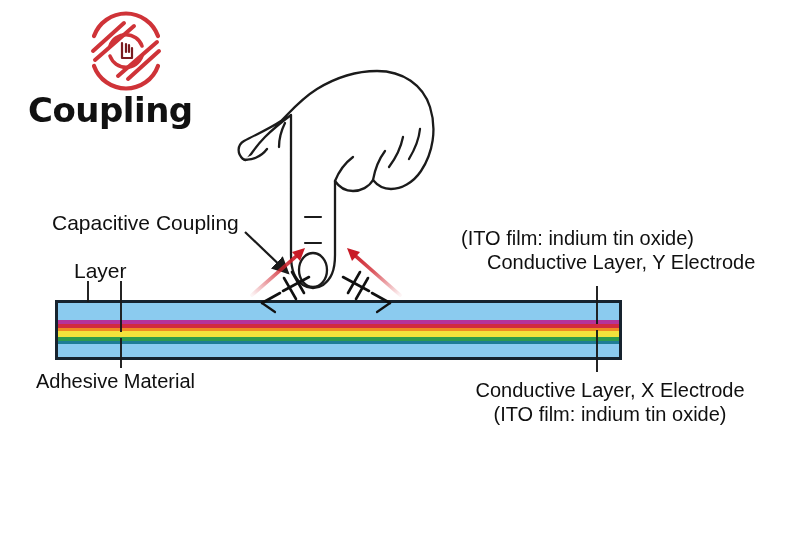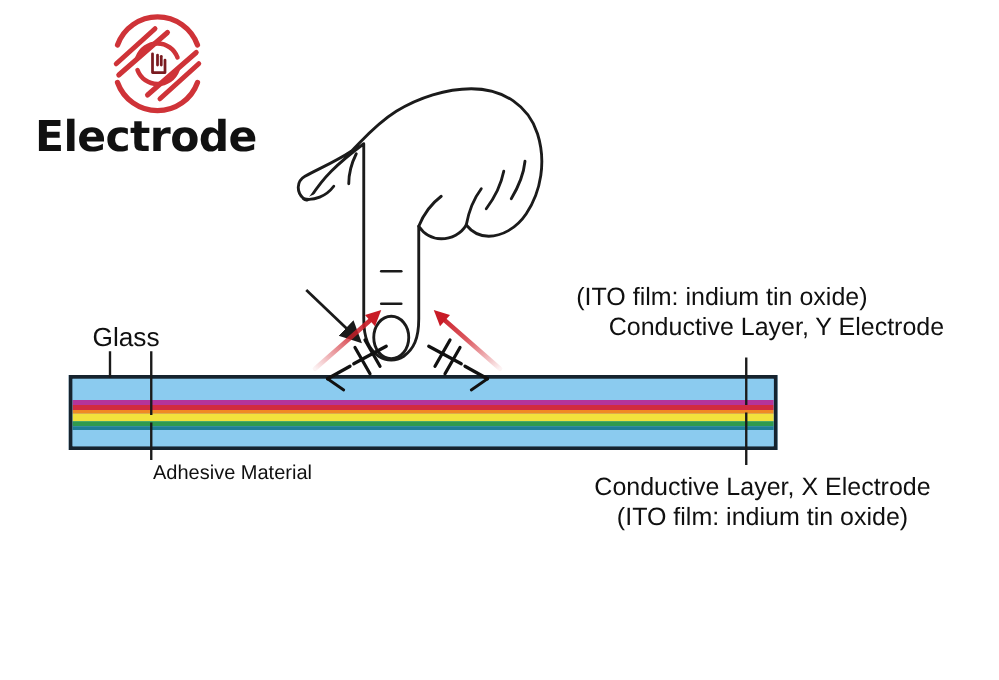--- a/index.html
+++ b/index.html
@@ -99,22 +99,21 @@
     font-size: 21px;
   }
   #lbl-glass {
     left: 74px;
     top: 258px;
     font-size: 21px;
   }
   #lbl-adhesive {
     left: 36px;
     top: 369px;
-    font-size: 16px;
-    text-align: center;
+    font-size: 20px;
     width: 300px;
   }
   #lbl-adhesive .l2 { display: block; }
   #lbl-y {
     left: 455px;
     top: 226px;
     font-size: 20px;
   }
   #lbl-y .l1 { display: block; padding-left: 6px; }
   #lbl-y .l2 { display: block; margin-left: 32px; }
@@ -151,21 +150,21 @@
           <path d="M30 46 A17 17 0 0 0 62 46" stroke-width="3.6"></path>
         </g>
 
         <g fill="none" stroke="#7a1b20" stroke-width="2.2" stroke-linecap="round" stroke-linejoin="round">
           <path d="M42 33 L42 48 L52 48 L52 38"></path>
           <path d="M46 34 L46 42"></path>
           <path d="M49 35 L49 42"></path>
         </g>
       </svg>
     </div>
-    <div id="brand-word">Electrode</div>
+    <div id="brand-word">Coupling</div>
   </div>
 
   <div id="hand">
     <svg viewBox="0 0 230 250" width="230" height="250" aria-hidden="true">
       <g fill="#ffffff" stroke="#1b1b1b" stroke-width="2.3" stroke-linecap="round" stroke-linejoin="round">
 
         <path d="M18 104
                  C 12 99, 12 90, 19 86
                  C 30 80, 44 74, 56 66
                  C 66 56, 76 44, 92 34
@@ -279,22 +278,23 @@
       <g>
         <line x1="343" y1="277" x2="369" y2="291"></line>
         <line x1="372" y1="293" x2="390" y2="303"></line>
         <line x1="368" y1="278" x2="356" y2="299"></line>
         <line x1="360" y1="272" x2="348" y2="293"></line>
       </g>
       <line x1="390" y1="303" x2="377" y2="312" stroke-width="2.2"></line>
     </g>
   </svg>
 
-
-  <div class="lbl lbl-sans" id="lbl-glass">Glass</div>
+  <div class="lbl lbl-sans" id="lbl-capacitive">Capacitive Coupling</div>
+
+  <div class="lbl lbl-sans" id="lbl-glass">Layer</div>
 
   <div class="lbl lbl-sans" id="lbl-adhesive">
     <span class="l1">Adhesive Material</span>
   </div>
 
   <div class="lbl lbl-dejavu" id="lbl-y">
     <span class="l1">(ITO film: indium tin oxide)</span>
     <span class="l2">Conductive Layer, Y Electrode</span>
   </div>
 

